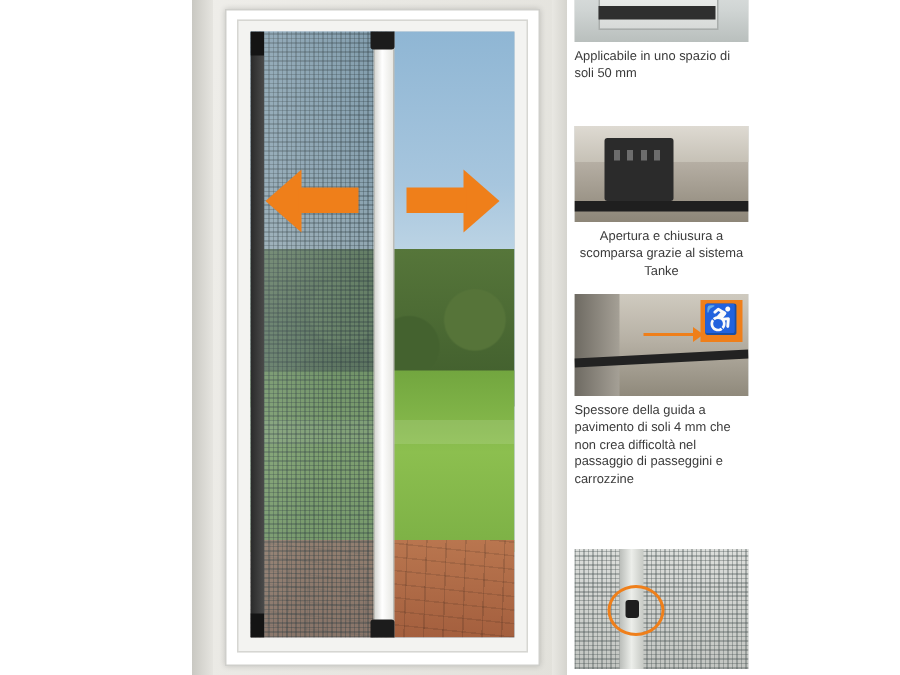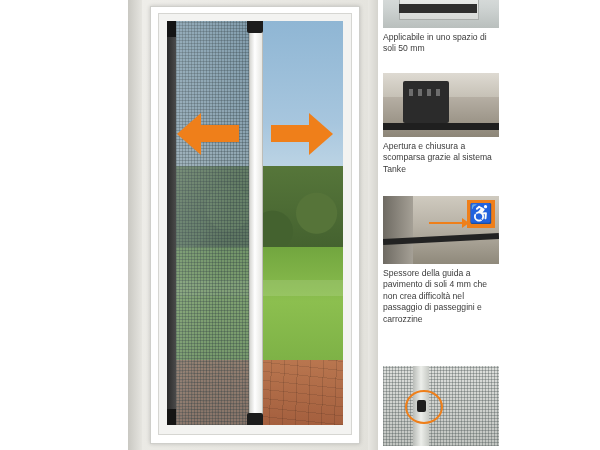--- a/index.html
+++ b/index.html
@@ -268,21 +268,21 @@
     border: 1px solid #a9adab;
   }
   .f1-dark {
     position: absolute;
     left: 16px; top: 22px;
     width: 78px; height: 9px;
     background: #2f2f2f;
   }
 
   
-  .f2 { top: 73px; }
+  .f2 { top: 84px; text-align: center; }
   .f2 .thumb { height: 64px; }
   .f2-floor {
     position: absolute; inset: 0;
     background: linear-gradient(180deg, #c9c4ba 0%, #b4ada2 40%, #8d8678 100%);
   }
   .f2-wall {
     position: absolute; left: 0; top: 0; width: 100%; height: 38%;
     background: linear-gradient(180deg, #dedad2, #c6c1b6);
   }
   .f2-block {

